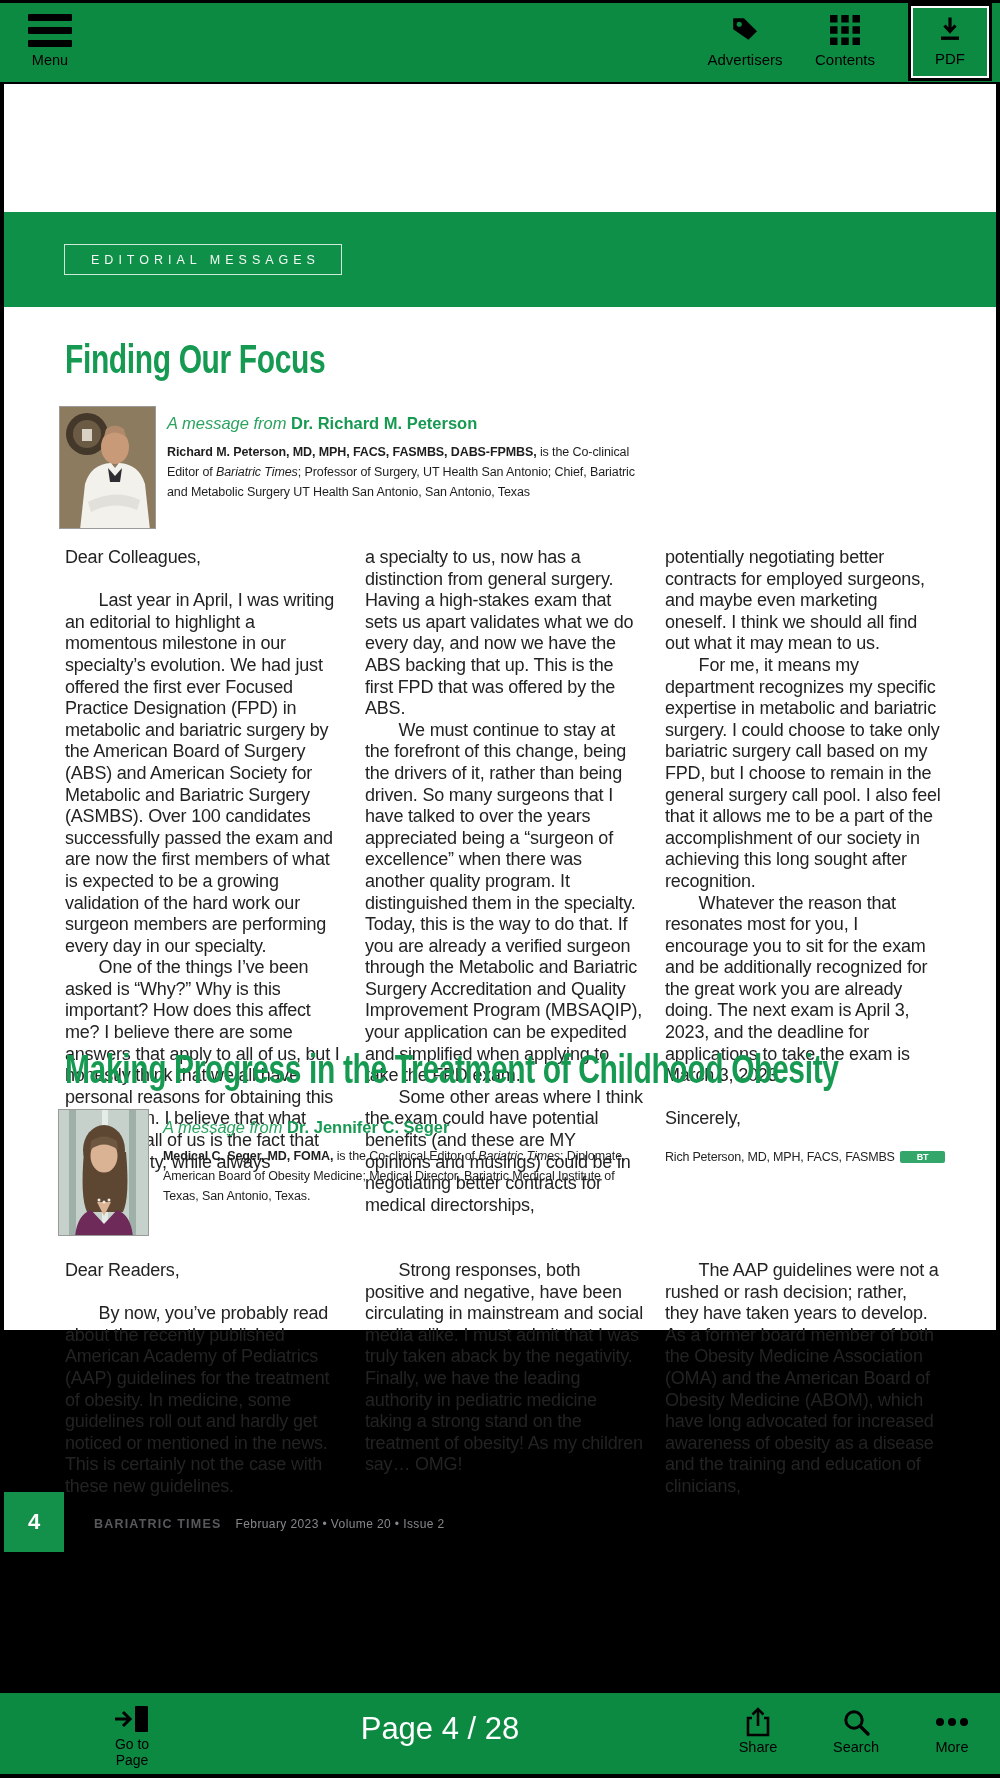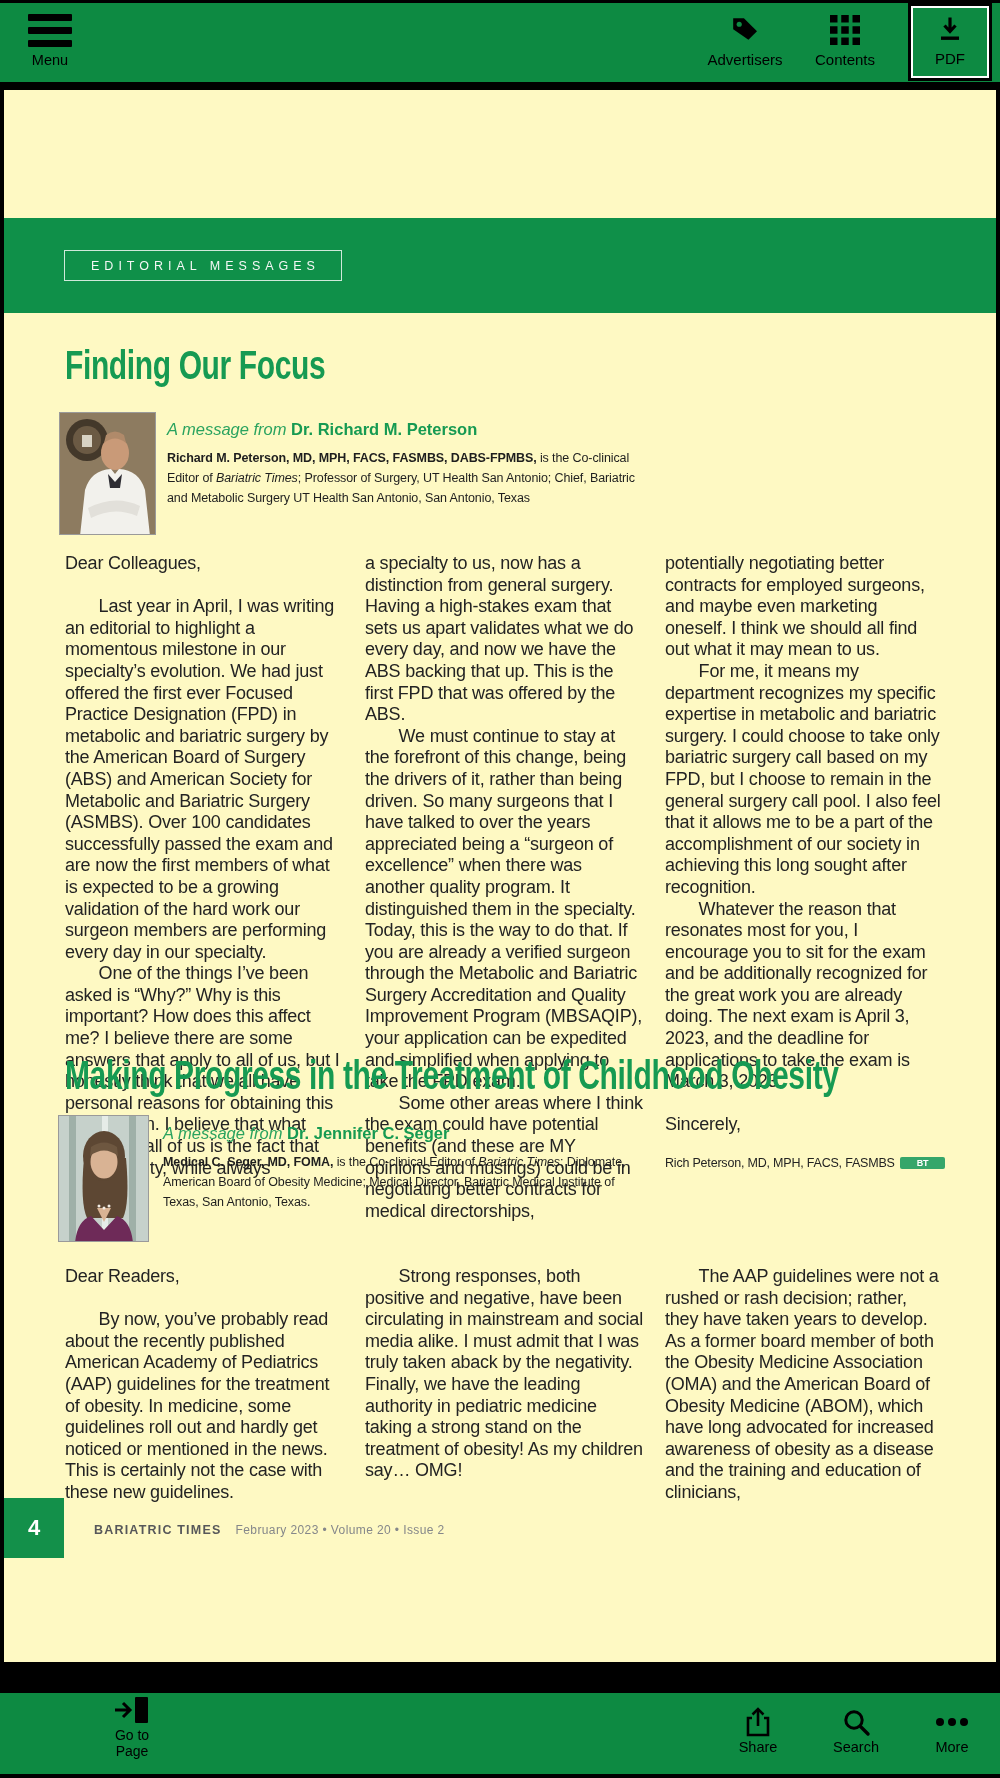--- a/index.html
+++ b/index.html
@@ -16,21 +16,21 @@
   #menu-btn .tb-label { margin-top:-1px; }
   #issue-title { position:absolute; left:102px; top:8px; color:#fff; font-size:36px; font-weight:400; line-height:44px; white-space:nowrap; }
   #advertisers-btn { left:705px; top:12px; width:80px; }
   #contents-btn { left:807px; top:12px; width:76px; }
   .tb-icon { display:block; margin:0 auto 6px auto; height:30px; }
   #pdf-btn { position:absolute; right:11px; top:3px; width:78px; height:72px; text-align:center;
     border:2px solid #fff; box-shadow:0 0 0 3px #000; cursor:pointer; padding-top:6px;margin-left:20px; }
   #pdf-btn .tb-label { margin-top:1px; font-size:15px; }
 
   
-  #page { position:absolute; left:4px; top:90px; width:992px; height:1572px; background:#fef9c3; }
+  #page { position:absolute; left:4px; top:84px; width:992px; height:1246px; background:#ffffff; }
 
   #banner { position:absolute; left:0; top:128px; width:992px; height:95px; background:#0f9049; }
   #banner-box { position:absolute; left:60px; top:32px; width:278px; height:31px;
     border:1px solid rgba(255,255,255,.8); text-align:center; }
   #banner-box span { color:#f4f8f5; font-size:12.5px; letter-spacing:5px; line-height:30px; padding-left:5px; }
 
   .headline { position:absolute; left:61px; color:#169a52; font-weight:bold; font-size:40px; line-height:46px;
     transform:scaleX(.75); transform-origin:0 50%; white-space:nowrap; letter-spacing:-.5px; }
   #headline-1 { top:252px; }
   #headline-2 { top:962px; }
@@ -64,21 +64,21 @@
   #folio-line { position:absolute; left:78px; top:1430px; white-space:nowrap;margin-left:12px; }
   #folio-line .mag { font-weight:bold; font-size:12.5px; letter-spacing:1.2px; color:#57585a; }
   #folio-line .issue { font-size:12px; color:#85878a; margin-left:14px; letter-spacing:.4px; }
 
   
   #bottombar { position:absolute; left:0; top:1690px; width:1000px; height:88px;
     background:#0d8a42; border-top:3px solid #000; border-bottom:4px solid #000; }
   .bb-btn { position:absolute; width:64px; text-align:center; cursor:pointer; }
   .bb-icon-area { height:34px; display:flex; align-items:center; justify-content:center; }
   .bb-label { display:block; color:#000; font-size:14.5px; line-height:16px; }
-  #goto-btn { left:100px; top:0; }
+  #goto-btn { left:100px; top:9px; }
   #share-btn { left:726px; top:12px; }
   #search-btn { left:824px; top:12px; }
   #more-btn { left:920px; top:12px; }
   #page-indicator { position:absolute; left:290px; top:18px; width:300px; text-align:center;
     color:#fff; font-size:31px; white-space:nowrap; }
 </style>
 </head>
 <body>
 
 <div id="topbar">
@@ -224,20 +224,21 @@
   <div id="goto-btn" class="bb-btn">
     <span class="bb-icon-area">
       <svg width="38" height="30" viewBox="0 0 38 30">
         <path d="M2 15h13M10 8l7 7-7 7" stroke="#000" stroke-width="3" fill="none"></path>
         <rect x="22" y="2" width="13" height="26" rx="1" fill="#000"></rect>
       </svg>
     </span>
     <span class="bb-label" style="font-size:14px;">Go to Page</span>
   </div>
 
+  <div id="page-indicator">Page 4 / 28</div>
 
   <div id="share-btn" class="bb-btn">
     <span class="bb-icon-area">
       <svg width="30" height="32" viewBox="0 0 30 32">
         <path d="M9 12H5v17h20V12h-4" stroke="#000" stroke-width="2.6" fill="none"></path>
         <path d="M15 20V4" stroke="#000" stroke-width="2.6" fill="none"></path>
         <path d="M9.5 8.5L15 3l5.5 5.5" stroke="#000" stroke-width="2.6" fill="none"></path>
       </svg>
     </span>
     <span class="bb-label">Share</span>

